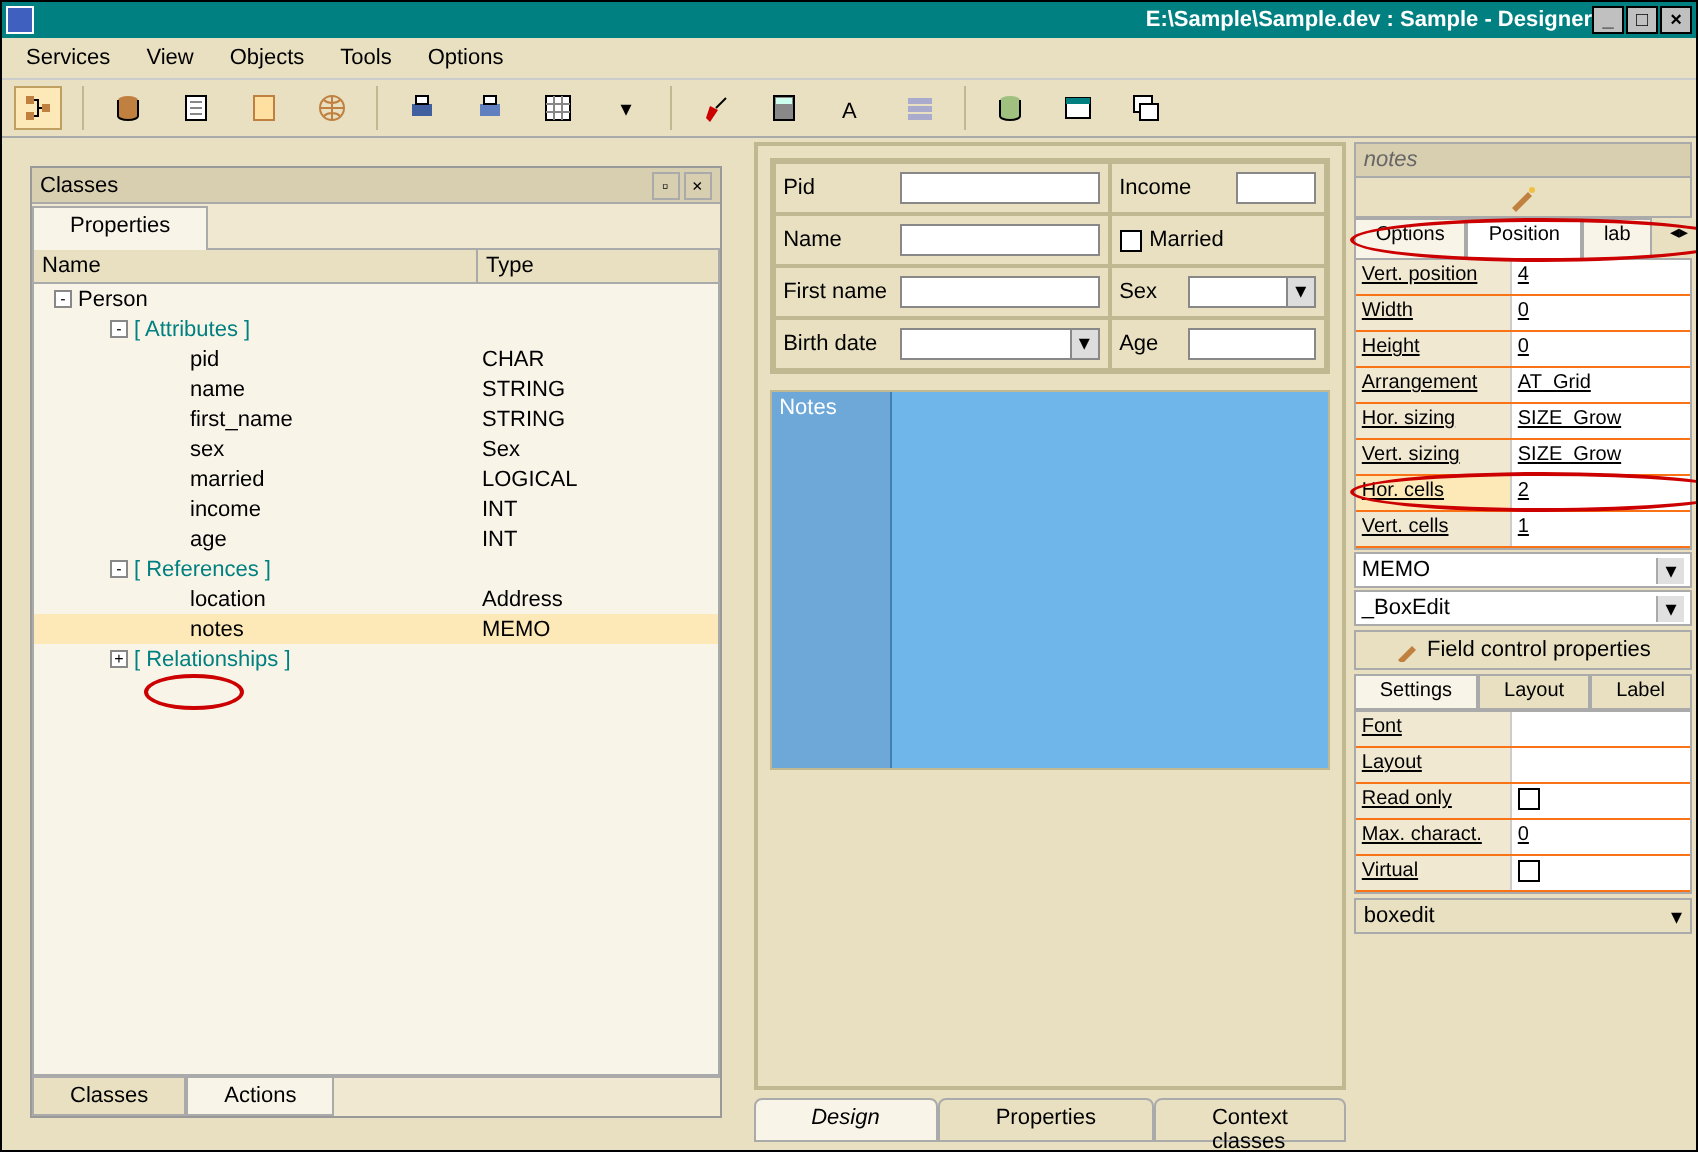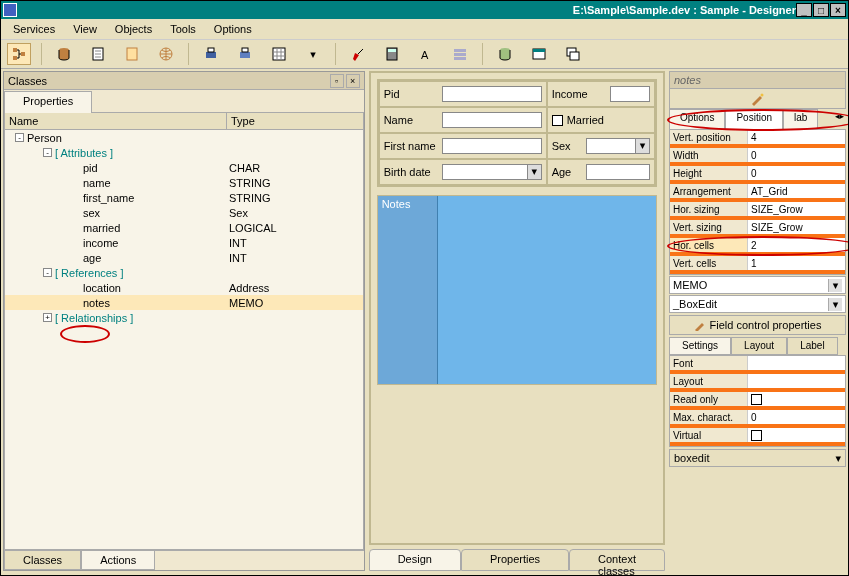--- a/index.html
+++ b/index.html
@@ -16,21 +16,21 @@
 .toolbar .tbtn.active { background: #fde8b8; border: 1px solid #c0a060; }
 .toolbar .tbtn svg { width: 16px; height: 16px; }
 .toolbar .sep { width: 1px; height: 22px; background: #c0b890; }
 .main { display: flex; height: 504px; }
 .panel { border: 1px solid #999; background: #f0e8d0; display: flex; flex-direction: column; }
 .panel-header { background: #d8ceb0; height: 18px; display: flex; align-items: center; padding: 0 4px; border-bottom: 1px solid #aaa; }
 .panel-header .spacer { flex: 1; }
 .panel-header .pbtn { width: 14px; height: 14px; display: flex; align-items: center; justify-content: center; font-size: 9px; border: 1px solid #aaa; margin-left: 2px; }
 
 
-.left { width: 388px; margin: 2px; }
+.left { width: 388px; margin: 14px; }
 .left-tabs { height: 22px; display: flex; }
 .left-tabs .tab { padding: 3px 18px; border: 1px solid #aaa; background: #e8e0c0; border-bottom: none; position: relative; top: 1px; }
 .left-tabs .tab.active { background: #f8f4e8; }
 .tree-header { display: flex; height: 18px; background: #e8e0c0; border: 1px solid #aaa; }
 .tree-header .col1 { width: 222px; padding: 2px 4px; border-right: 1px solid #aaa; }
 .tree-header .col2 { flex: 1; padding: 2px 4px; }
 .tree-body { flex: 1; background: #f8f4e8; overflow: auto; border: 1px solid #aaa; border-top: none; position: relative; }
 .tree-row { display: flex; height: 15px; align-items: center; }
 .tree-row .c1 { width: 222px; display: flex; align-items: center; white-space: nowrap; }
 .tree-row .c2 { flex: 1; padding-left: 2px; }
@@ -49,31 +49,31 @@
 .fcell { border: 1px solid #c0b890; padding: 4px; display: flex; align-items: center; gap: 4px; }
 .fcell.l { width: 168px; }
 .fcell.r { flex: 1; }
 .finput { height: 16px; border: 1px solid #888; background: #fff; flex: 1; min-width: 40px; }
 .flabel { min-width: 54px; }
 .notes-area { margin-top: 8px; border: 1px solid #c0b890; height: 190px; display: flex; }
 .notes-tab { width: 60px; background: #6da8d8; border-right: 1px solid #4080b0; color: #fff; padding: 2px 4px; }
 .notes-body { flex: 1; background: #6fb6ea; }
 .mid-tabs { display: flex; justify-content: center; gap: 0; height: 22px; margin-top: 4px; }
 .mid-tabs .tab { padding: 3px 28px; border: 1px solid #aaa; background: #e8e0c0; border-top-left-radius: 4px; border-top-right-radius: 4px; }
-.mid-tabs .tab.active { background: #f8f4e8; }
+.mid-tabs .tab.active { background: #f8f4e8; font-style: italic; }
 
 
 .right { width: 190px; margin: 2px; display: flex; flex-direction: column; }
 .r-header { background: #d8ceb0; height: 18px; padding: 2px 4px; border: 1px solid #aaa; color:#666; font-style: italic; }
 .r-icon-row { height: 20px; display: flex; justify-content: center; align-items: center; border: 1px solid #aaa; border-top: none; }
 .r-tabs { display: flex; height: 20px; position: relative; }
 .r-tabs .tab { padding: 2px 10px; border: 1px solid #aaa; background: #f8f4e8; border-bottom: none; font-size: 10px; }
 .r-tabs .tab.active { background: #fff; }
 .prop-table { border: 1px solid #aaa; }
-.prop-row { display: flex; height: 18px; border-bottom: 4px solid #f97316; }
+.prop-row { display: flex; height: 18px; border-bottom: 1px solid #f97316; text-decoration: underline; }
 .prop-row .k { width: 78px; padding: 2px 3px; background: #f0e8d0; border-right: 1px solid #ccc; font-size: 10px; }
 .prop-row .v { flex: 1; padding: 2px 3px; background: #fff; font-size: 10px; }
 .prop-row.sel .k { background: #fde8b8; }
 .combo { height: 18px; border: 1px solid #aaa; background: #fff; display: flex; align-items: center; padding: 0 3px; margin-top: 1px; }
 .combo .arrow { margin-left: auto; width: 14px; text-align: center; background: #e0e0e0; border-left: 1px solid #aaa; }
 .fieldctrl { height: 20px; display: flex; align-items: center; justify-content: center; border: 1px solid #aaa; gap: 4px; font-size: 10px; margin-top: 2px; }
 .r-tabs2 { display: flex; height: 18px; margin-top: 2px; }
 .r-tabs2 .tab { padding: 2px 12px; border: 1px solid #aaa; background: #e8e0c0; font-size: 10px; }
 .r-tabs2 .tab.active { background: #f8f4e8; }
 .checkbox { width: 11px; height: 11px; border: 1px solid #000; background: #fff; display: inline-block; }

